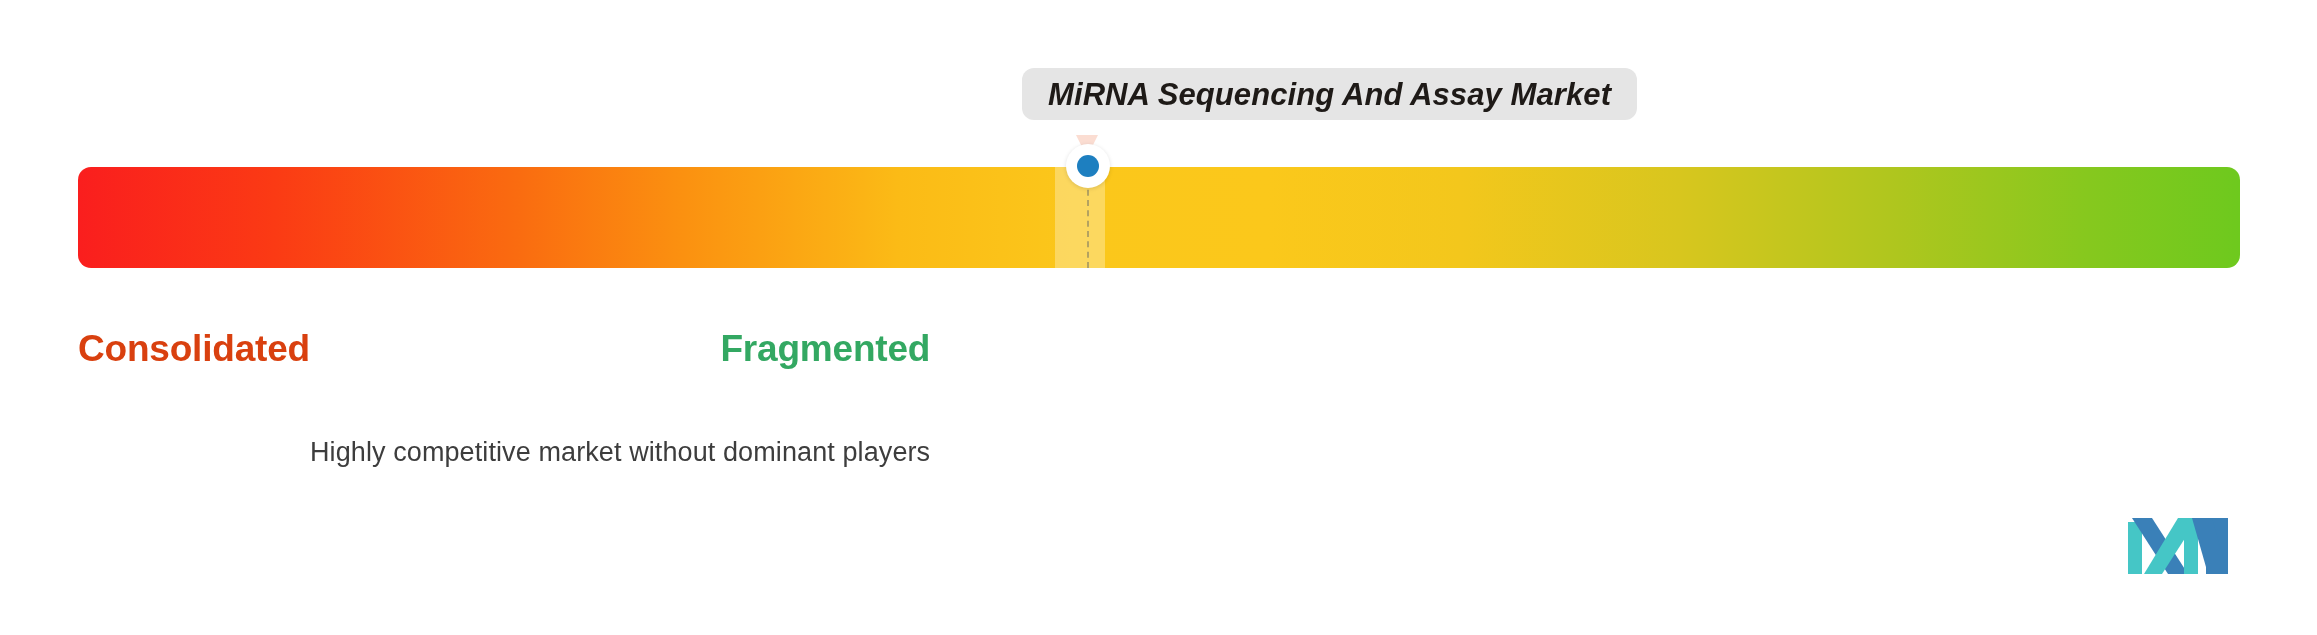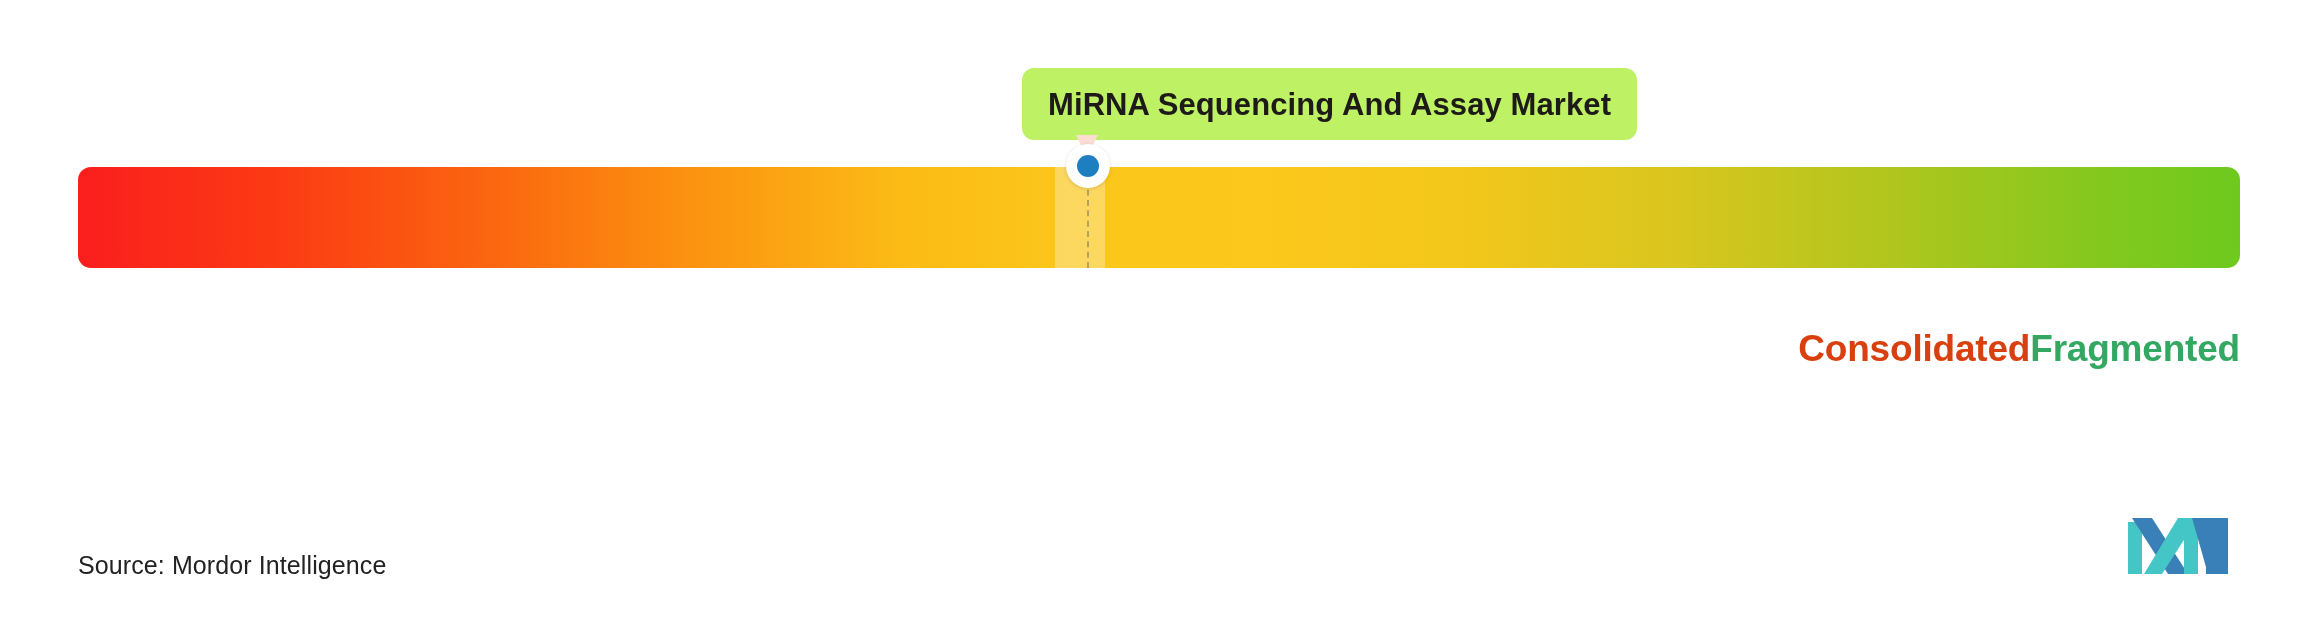--- a/index.html
+++ b/index.html
@@ -19,28 +19,29 @@
     height: 635px;
     background: #ffffff;
     overflow: hidden;
   }
 
   
   .tooltip {
     position: absolute;
     left: 1022px;
     top: 68px;
-    height: 72px;
+    height: 52px;
     padding: 0 26px;
     display: flex;
     align-items: center;
-    background: #bef264;
+    background: #e5e5e5;
     border-radius: 12px;
     box-sizing: border-box;
     white-space: nowrap;
+    font-style: italic;
   }
   .tooltip-label {
     font-size: 31px;
     font-weight: 700;
     color: #1E1A17;
     letter-spacing: 0.1px;
     line-height: 1;
   }
   .tooltip-tail {
     position: absolute;
@@ -123,21 +124,21 @@
     background: #1D7FC0;
   }
 
   
   .ends {
     position: absolute;
     left: 78px;
     top: 330px;
     width: 2162px;
     display: flex;
-    justify-content: flex-end;
+    justify-content: flex-start;
     align-items: flex-start;
   }
   .end-col { display: flex; flex-direction: column; }
   .end-col.right { align-items: flex-end; text-align: right; gap: 48px; }
 
   .end-title {
     font-size: 37px;
     font-weight: 700;
     line-height: 1.05;
     letter-spacing: -0.2px;
@@ -191,24 +192,24 @@
   <div class="marker">
     <div class="marker-dot"></div>
   </div>
 
   <div class="ends">
     <div class="end-col left">
       <div class="end-title left">Consolidated</div>
     </div>
     <div class="end-col right">
       <div class="end-title right">Fragmented</div>
+      <div class="end-desc">Highly competitive market without dominant players</div>
     </div>
   </div>
 
-  <div class="source">Source: Mordor Intelligence</div>
 
   <div class="logo">
     <svg viewBox="0 0 118 64" width="118" height="64" aria-hidden="true">
 
       <polygon points="0,6 14,6 14,58 0,58" fill="#45C6C6"></polygon>
 
       <polygon points="4,2 24,2 60,58 40,58" fill="#3A80B8"></polygon>
 
       <polygon points="50,2 70,2 34,58 16,58" fill="#45C6C6"></polygon>
 

